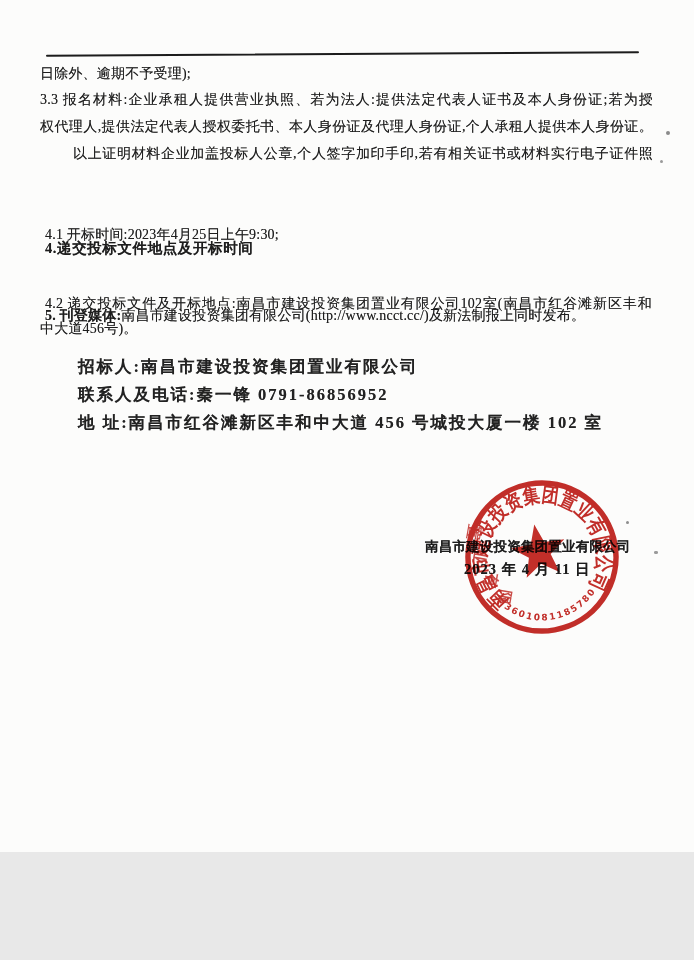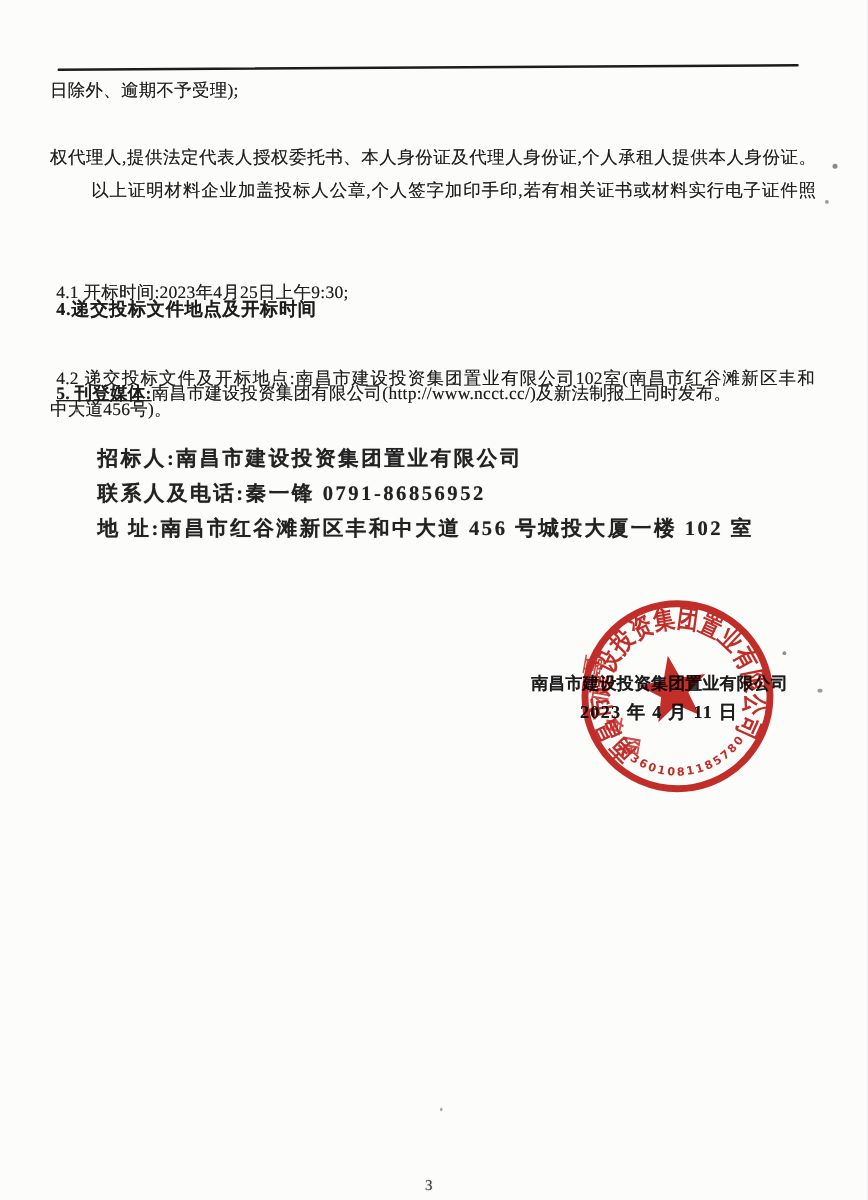--- a/index.html
+++ b/index.html
@@ -1,31 +1,31 @@
 <!DOCTYPE html>
 <html><head>
 <meta charset="utf-8">
 <style>
   html,body{margin:0;padding:0;background:#e8e8e8;}
   .page{
-    position:relative;width:694px;height:960px;margin:0 auto;
+    position:relative;width:694px;height:852px;margin:0 auto;
     background:#fcfcfb;overflow:hidden;
     font-family:"Liberation Serif","DejaVu Serif",serif;
     color:#1d1d1d;
   }
   .topline{
     position:absolute;left:46px;top:53px;width:593px;height:2px;
     background:#1c1c1c;transform:rotate(-0.35deg);border-radius:1px;
   }
   .ln{
     position:absolute;font-size:14px;letter-spacing:.2px;line-height:20px;
     white-space:pre;text-shadow:0 0 .5px rgba(25,25,25,.55);
   }
   .fill{white-space:normal;text-align:justify;text-align-last:justify;text-justify:inter-character;}
-  .bd{font-weight:700;text-decoration:underline;}
+  .bd{font-weight:700;}
   #l1{left:40px;top:64px;}
   #l2{left:40px;top:90px;width:613px;}
   #l3{left:40px;top:117px;width:613px;}
   #l4{left:73px;top:144px;width:580px;}
   #l5{left:40px;top:171px;}
   #l6{left:45px;top:197px;font-weight:700;font-size:14.5px;letter-spacing:.6px;margin-top:41px;}
   #l7{left:45px;top:225px;}
   #l8{left:45px;top:253px;width:607px;margin-top:41px;}
   #l9{left:40px;top:281px;margin-top:38px;}
   #l10{left:45px;top:306px;}
@@ -61,20 +61,21 @@
   #sp6{left:352px;top:886px;width:2px;height:3px;background:#aaa;}
 </style>
 </head>
 <body>
 
 <div class="page">
 
   <div class="topline"></div>
 
   <div class="ln" id="l1">日除外、逾期不予受理);</div>
+  <div class="ln fill" id="l2">3.3 报名材料:企业承租人提供营业执照、若为法人:提供法定代表人证书及本人身份证;若为授</div>
   <div class="ln fill" id="l3">权代理人,提供法定代表人授权委托书、本人身份证及代理人身份证,个人承租人提供本人身份证。</div>
   <div class="ln fill" id="l4">以上证明材料企业加盖投标人公章,个人签字加印手印,若有相关证书或材料实行电子证件照</div>
   <div class="ln" id="l6">4.递交投标文件地点及开标时间</div>
   <div class="ln" id="l7">4.1 开标时间:2023年4月25日上午9:30;</div>
   <div class="ln fill" id="l8">4.2 递交投标文件及开标地点:南昌市建设投资集团置业有限公司102室(南昌市红谷滩新区丰和</div>
   <div class="ln" id="l9">中大道456号)。</div>
   <div class="ln" id="l10"><span class="bd">5. 刊登媒体:</span><span>南昌市建设投资集团有限公司(http://www.ncct.cc/)及新法制报上同时发布。</span></div>
 
   <div class="contact" id="c1">招标人:南昌市建设投资集团置业有限公司</div>
   <div class="contact" id="c2">联系人及电话:秦一锋 0791-86856952</div>

